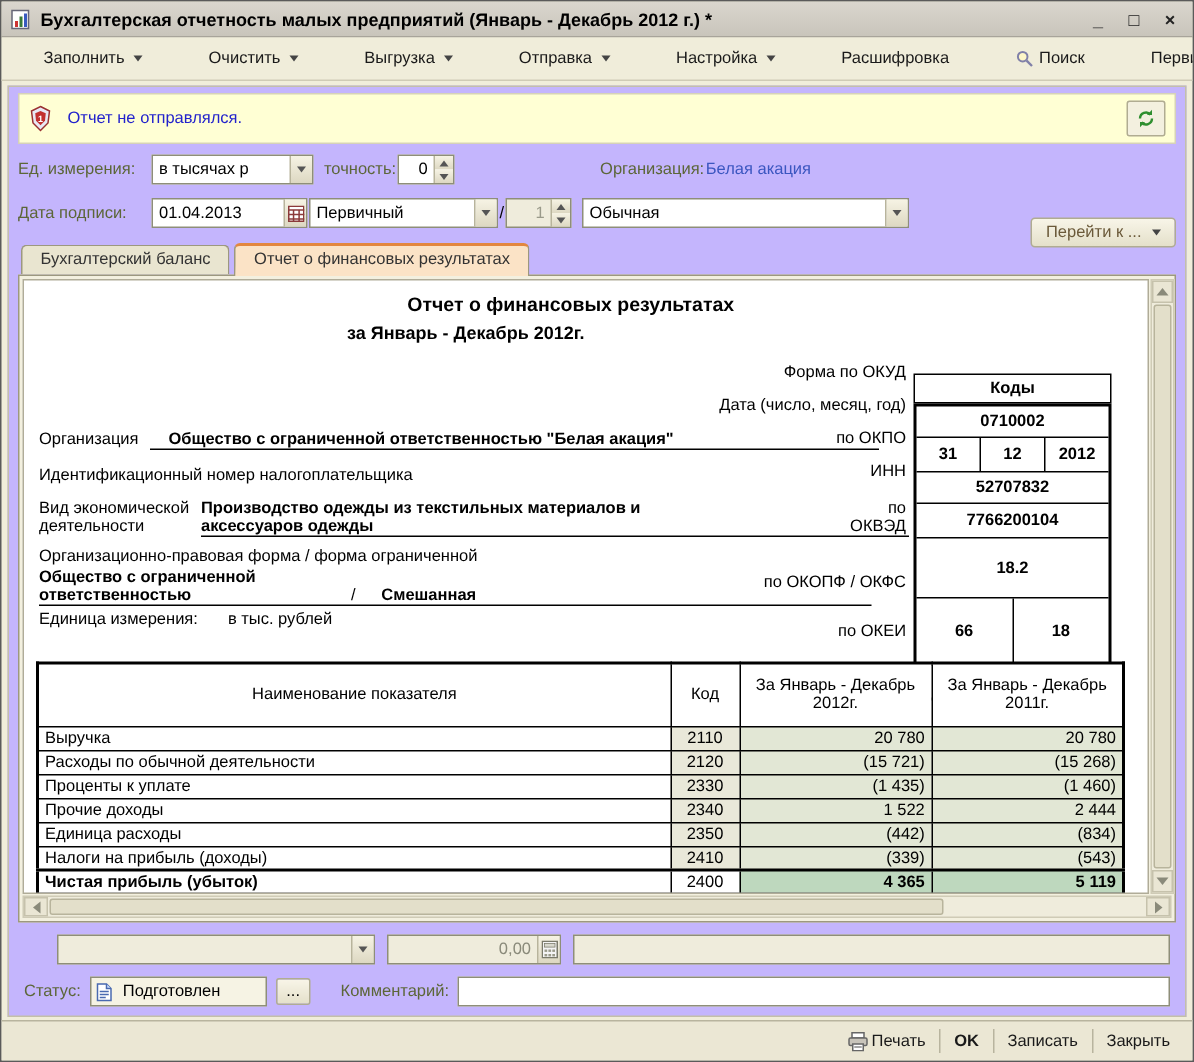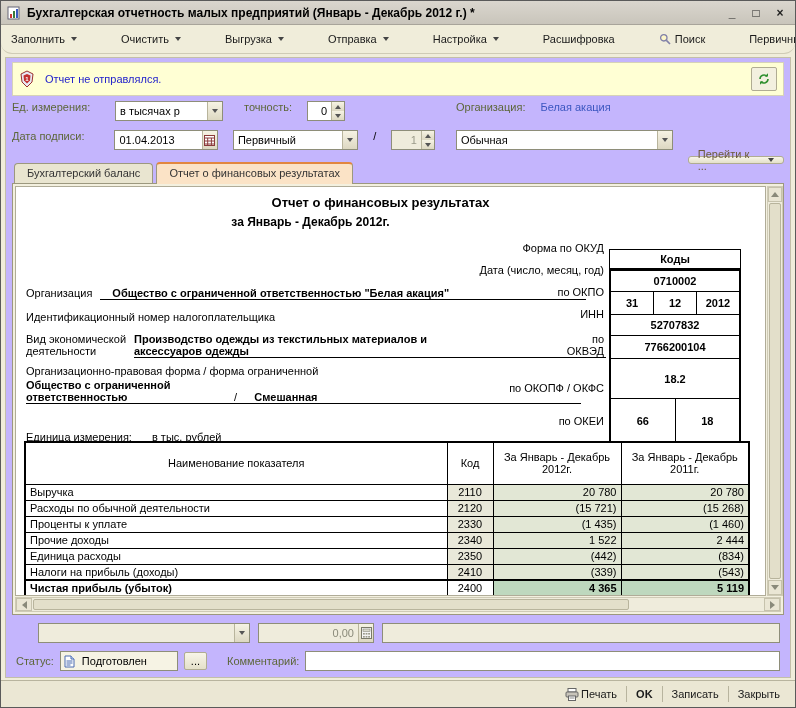--- a/index.html
+++ b/index.html
@@ -11,22 +11,22 @@
 
   
   .titlebar { height:24px; background:linear-gradient(#dad6ce,#c9c5bb); display:flex;
               align-items:center; padding:0 6px; gap:6px; border-bottom:1px solid #a8a49a; flex:0 0 auto;}
   .titlebar .title { font-weight:bold; font-size:12px; color:#000; flex:1;
                      white-space:nowrap; overflow:hidden; }
   .win-btn { width:18px; height:16px; display:flex; align-items:center; justify-content:center;
              font-size:12px; font-weight:bold; color:#222; cursor:default; }
 
   
-  .toolbar { height:29px; display:flex; align-items:center; padding:2px 2px; gap:12px;
-             background:#f0edda; border-bottom:1px solid #cfcbb6; flex:0 0 auto;border-radius:11px;}
+  .toolbar { height:29px; display:flex; align-items:center; padding:2px 20px; gap:12px;
+             background:#f0edda; border-bottom:1px solid #cfcbb6; flex:0 0 auto;}
   .tb-btn { display:flex; align-items:center; gap:4px; padding:3px 7px; border:1px solid transparent;
             border-radius:2px; color:#1a1a1a; white-space:nowrap; }
   .tb-sep { width:1px; height:18px; background:#c2bea8; margin:0 2px; }
   .dd-arrow { width:0; height:0; border-left:3px solid transparent; border-right:3px solid transparent;
               border-top:4px solid #444; margin-left:2px; }
   .help-circle { width:15px; height:15px; border-radius:50%; background:radial-gradient(#ffe2a0,#f0a830);
                  border:1px solid #c08020; display:flex; align-items:center; justify-content:center;
                  font-weight:bold; font-size:10px; color:#7a4a00; }
   .sort-icon { display:flex; flex-direction:column; align-items:center; gap:2px; padding:2px 5px;}
   .tri-up-b { width:0;height:0;border-left:5px solid transparent;border-right:5px solid transparent;
@@ -37,21 +37,21 @@
   
   .main-panel { flex:1; margin:3px 4px 2px 4px; border:1px solid #c3bfa9; background:#c4b5fd;
                 padding:4px 6px; display:flex; flex-direction:column; min-height:0; }
 
   .infobar { height:34px; background:#ffffd4; border:1px solid #d6d2b8; display:flex;
              align-items:center; padding:0 6px; gap:10px; flex:0 0 auto;}
   .infobar .msg { color:#2222cc; flex:1; }
   .icon-btn { width:26px; height:24px; border:1px solid #b0ac92; border-radius:2px;
               background:#f3f0df; display:flex; align-items:center; justify-content:center; }
 
-  .srow { display:flex; gap:15px; margin-top:5px; flex:0 0 auto; height:24px;}
+  .srow { display:flex; align-items:center; gap:1px; margin-top:5px; flex:0 0 auto; height:24px;}
   .lbl { color:#5c6638; white-space:nowrap; }
   .lbl-w { width:88px; }
   .field { background:#fff; border:1px solid #8e8e79; height:20px; display:flex; align-items:center; }
   .field .txt { padding:0 4px; flex:1; white-space:nowrap; overflow:hidden; }
   .combo-btn { width:15px; height:100%; border-left:1px solid #b8b49c; background:linear-gradient(#f6f3e4,#ddd8c2);
                display:flex; align-items:center; justify-content:center; }
   .spin-btns { width:13px; height:100%; border-left:1px solid #b8b49c; display:flex; flex-direction:column; }
   .spin-btns div { flex:1; display:flex; align-items:center; justify-content:center; background:linear-gradient(#f6f3e4,#ddd8c2); }
   .tri-up-s { width:0;height:0;border-left:3px solid transparent;border-right:3px solid transparent;border-bottom:4px solid #555; }
   .tri-dn-s { width:0;height:0;border-left:3px solid transparent;border-right:3px solid transparent;border-top:4px solid #555; }
@@ -358,21 +358,21 @@
           </div>
 
           <div class="fline" style="top:178px;">Организационно-правовая форма / форма ограниченной</div>
           <div class="fline uline" style="top:192px; width:555px;">
             <span class="b">Общество с ограниченной</span><br>
             <span class="b" style="display:inline-block;width:205px">ответственностью</span>
             <span>/</span>
             <span class="b" style="margin-left:14px">Смешанная</span>
           </div>
 
-          <div class="fline" style="top:244px; display:flex; gap:20px;justify-content:space-between;">
+          <div class="fline" style="top:220px; display:flex; gap:20px;justify-content:space-between;">
             <span>Единица измерения:</span>
             <span>в тыс. рублей</span>
           </div>
 
           <table class="rtable">
             <thead>
               <tr>
                 <th>Наименование показателя</th>
                 <th style="width:46px">Код</th>
                 <th style="width:128px">За Январь - Декабрь 2012г.</th>

